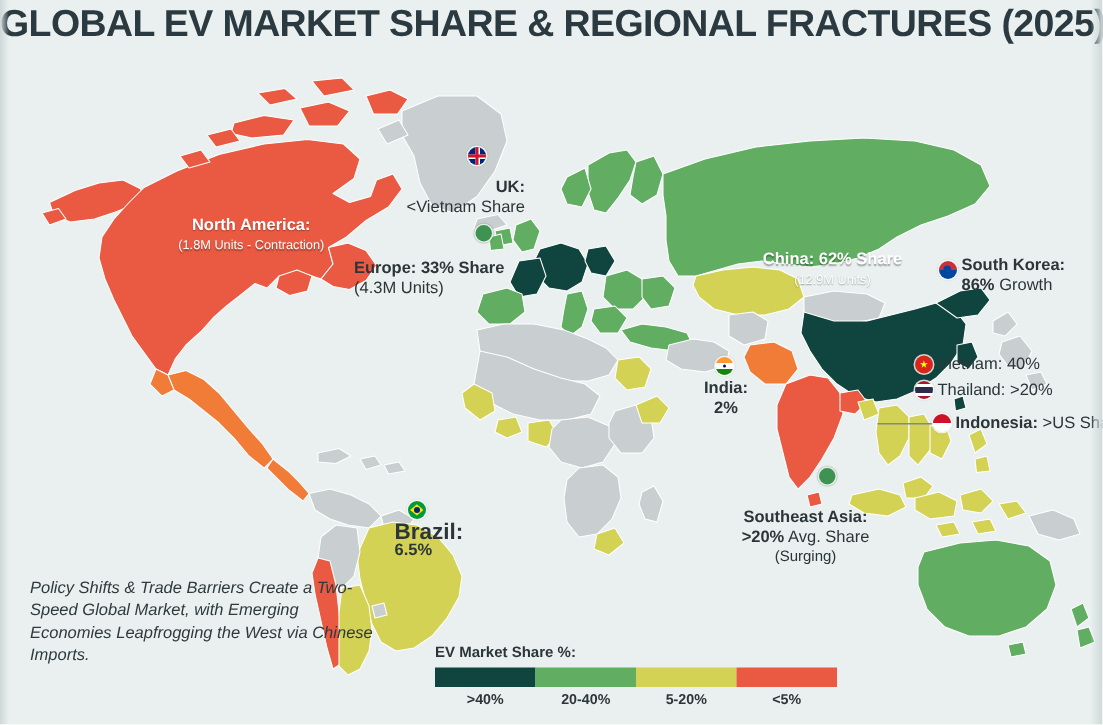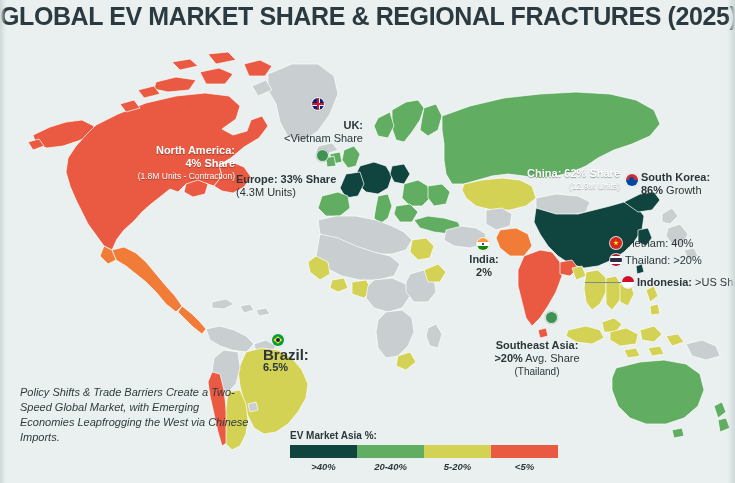--- a/index.html
+++ b/index.html
@@ -14,37 +14,37 @@
 
   #title{position:absolute;left:0;top:2px;width:735px;text-align:center;
      font-size:25px;font-weight:bold;letter-spacing:-0.4px;color:#2b3a40;
      font-family:"Liberation Sans",sans-serif;white-space:nowrap;}
 
   #mapwrap{position:absolute;left:0;top:34px;width:735px;height:420px;}
   svg#worldmap{display:block;width:735px;height:420px;}
 
   .lbl{position:absolute;z-index:20;font-family:"Liberation Sans",sans-serif;color:#2c3539;}
   .lbl .b{font-weight:bold;}
-  .onmap{color:#ffffff;text-align:right;text-shadow:0 1px 1px rgba(0,0,0,.35);}
+  .onmap{color:#ffffff;text-align:center;text-shadow:0 1px 1px rgba(0,0,0,.35);}
 
   
   .dot{display:inline-block;width:11px;height:11px;border-radius:50%;vertical-align:middle;
        border:1px solid rgba(255,255,255,.85);box-shadow:0 0 1px rgba(0,0,0,.45);}
   .flag{display:inline-block;width:12px;height:12px;border-radius:50%;vertical-align:middle;
        overflow:hidden;position:relative;box-shadow:0 0 0 1px rgba(255,255,255,.8),0 0 2px rgba(0,0,0,.5);}
   .flag i{position:absolute;left:0;width:100%;display:block;}
 
   .leader{position:absolute;background:#7d8a8e;height:1px;z-index:15;}
 
   
   #legend{position:absolute;left:290px;top:430px;z-index:30;}
   #legend .ttl{font-size:10px;font-weight:bold;color:#2c3539;margin-bottom:4px;}
   #legend .bars{display:flex;width:268px;height:13px;}
   #legend .bars span{flex:1;display:block;height:13px;}
-  #legend .labels{display:flex;width:268px;margin-top:3px;font-style:italic;}
+  #legend .labels{display:flex;width:268px;margin-top:3px;}
   #legend .labels span{flex:1;text-align:center;font-size:9.5px;font-weight:bold;color:#2c3539;}
 
   #caption{position:absolute;left:20px;top:385px;z-index:30;font-size:11px;line-height:15px;
      color:#2f3a3e;font-style:italic;width:235px;}
 </style>
 </head>
 <body>
 
 <div id="poster">
 
@@ -210,25 +210,24 @@
       <path class="g2" d="M672 396 L682 394 L684 402 L674 404 Z"></path>
 
       <path class="g2" d="M714 372 L722 368 L726 378 L718 384 Z"></path>
       <path class="g2" d="M718 386 L726 384 L730 394 L720 398 Z"></path>
     </g>
   </svg>
   </div>
 
   <div class="lbl onmap" style="left:100px;top:144px;width:135px;line-height:13px;">
     <div class="b" style="font-size:11px;">North America:</div>
-    <div class="b" style="font-size:11px;">4% Share</div>
     <div style="font-size:8.5px;">(1.8M Units - Contraction)</div>
   </div>
 
-  <div class="lbl" style="left:255px;top:119px;width:108px;line-height:13px;text-align:right;">
+  <div class="lbl" style="left:242px;top:119px;width:108px;line-height:13px;text-align:right;">
     <div class="b" style="font-size:11px;">UK:</div>
     <div style="font-size:11px;">&lt;Vietnam Share</div>
   </div>
   <span class="flag" style="position:absolute;left:312px;top:98px;z-index:22;background:#00247d;">
     <i style="top:4.5px;height:3px;background:#fff;"></i>
     <i style="top:0;height:12px;width:3px;left:4.5px;background:#fff;"></i>
     <i style="top:5.2px;height:1.6px;background:#cf142b;"></i>
     <i style="top:0;height:12px;width:1.6px;left:5.2px;background:#cf142b;"></i>
   </span>
 
@@ -302,27 +301,27 @@
     <div class="b" style="font-size:11px;">6.5%</div>
   </div>
 
   <span class="dot" style="position:absolute;left:545px;top:311px;z-index:22;background:#3f9352;"></span>
   <div class="lbl" style="left:478px;top:327px;width:118px;line-height:13px;text-align:center;">
     <div class="b" style="font-size:11px;margin-top:12px;">Southeast Asia:</div>
     <div style="font-size:11px;">
       <span class="b">&gt;20%</span>
       <span>Avg. Share</span>
     </div>
-    <div style="font-size:10px;">(Thailand)</div>
+    <div style="font-size:10px;">(Surging)</div>
   </div>
 
   <div id="caption">Policy Shifts &amp; Trade Barriers Create a Two-Speed Global Market, with Emerging Economies Leapfrogging the West via Chinese Imports.</div>
 
   <div id="legend">
-    <div class="ttl">EV Market Asia %:</div>
+    <div class="ttl">EV Market Share %:</div>
     <div class="bars">
       <span style="background:#10453f;"></span>
       <span style="background:#61ae63;"></span>
       <span style="background:#d3d254;"></span>
       <span style="background:#ea5a42;"></span>
     </div>
     <div class="labels">
       <span>&gt;40%</span>
       <span>20-40%</span>
       <span>5-20%</span>

